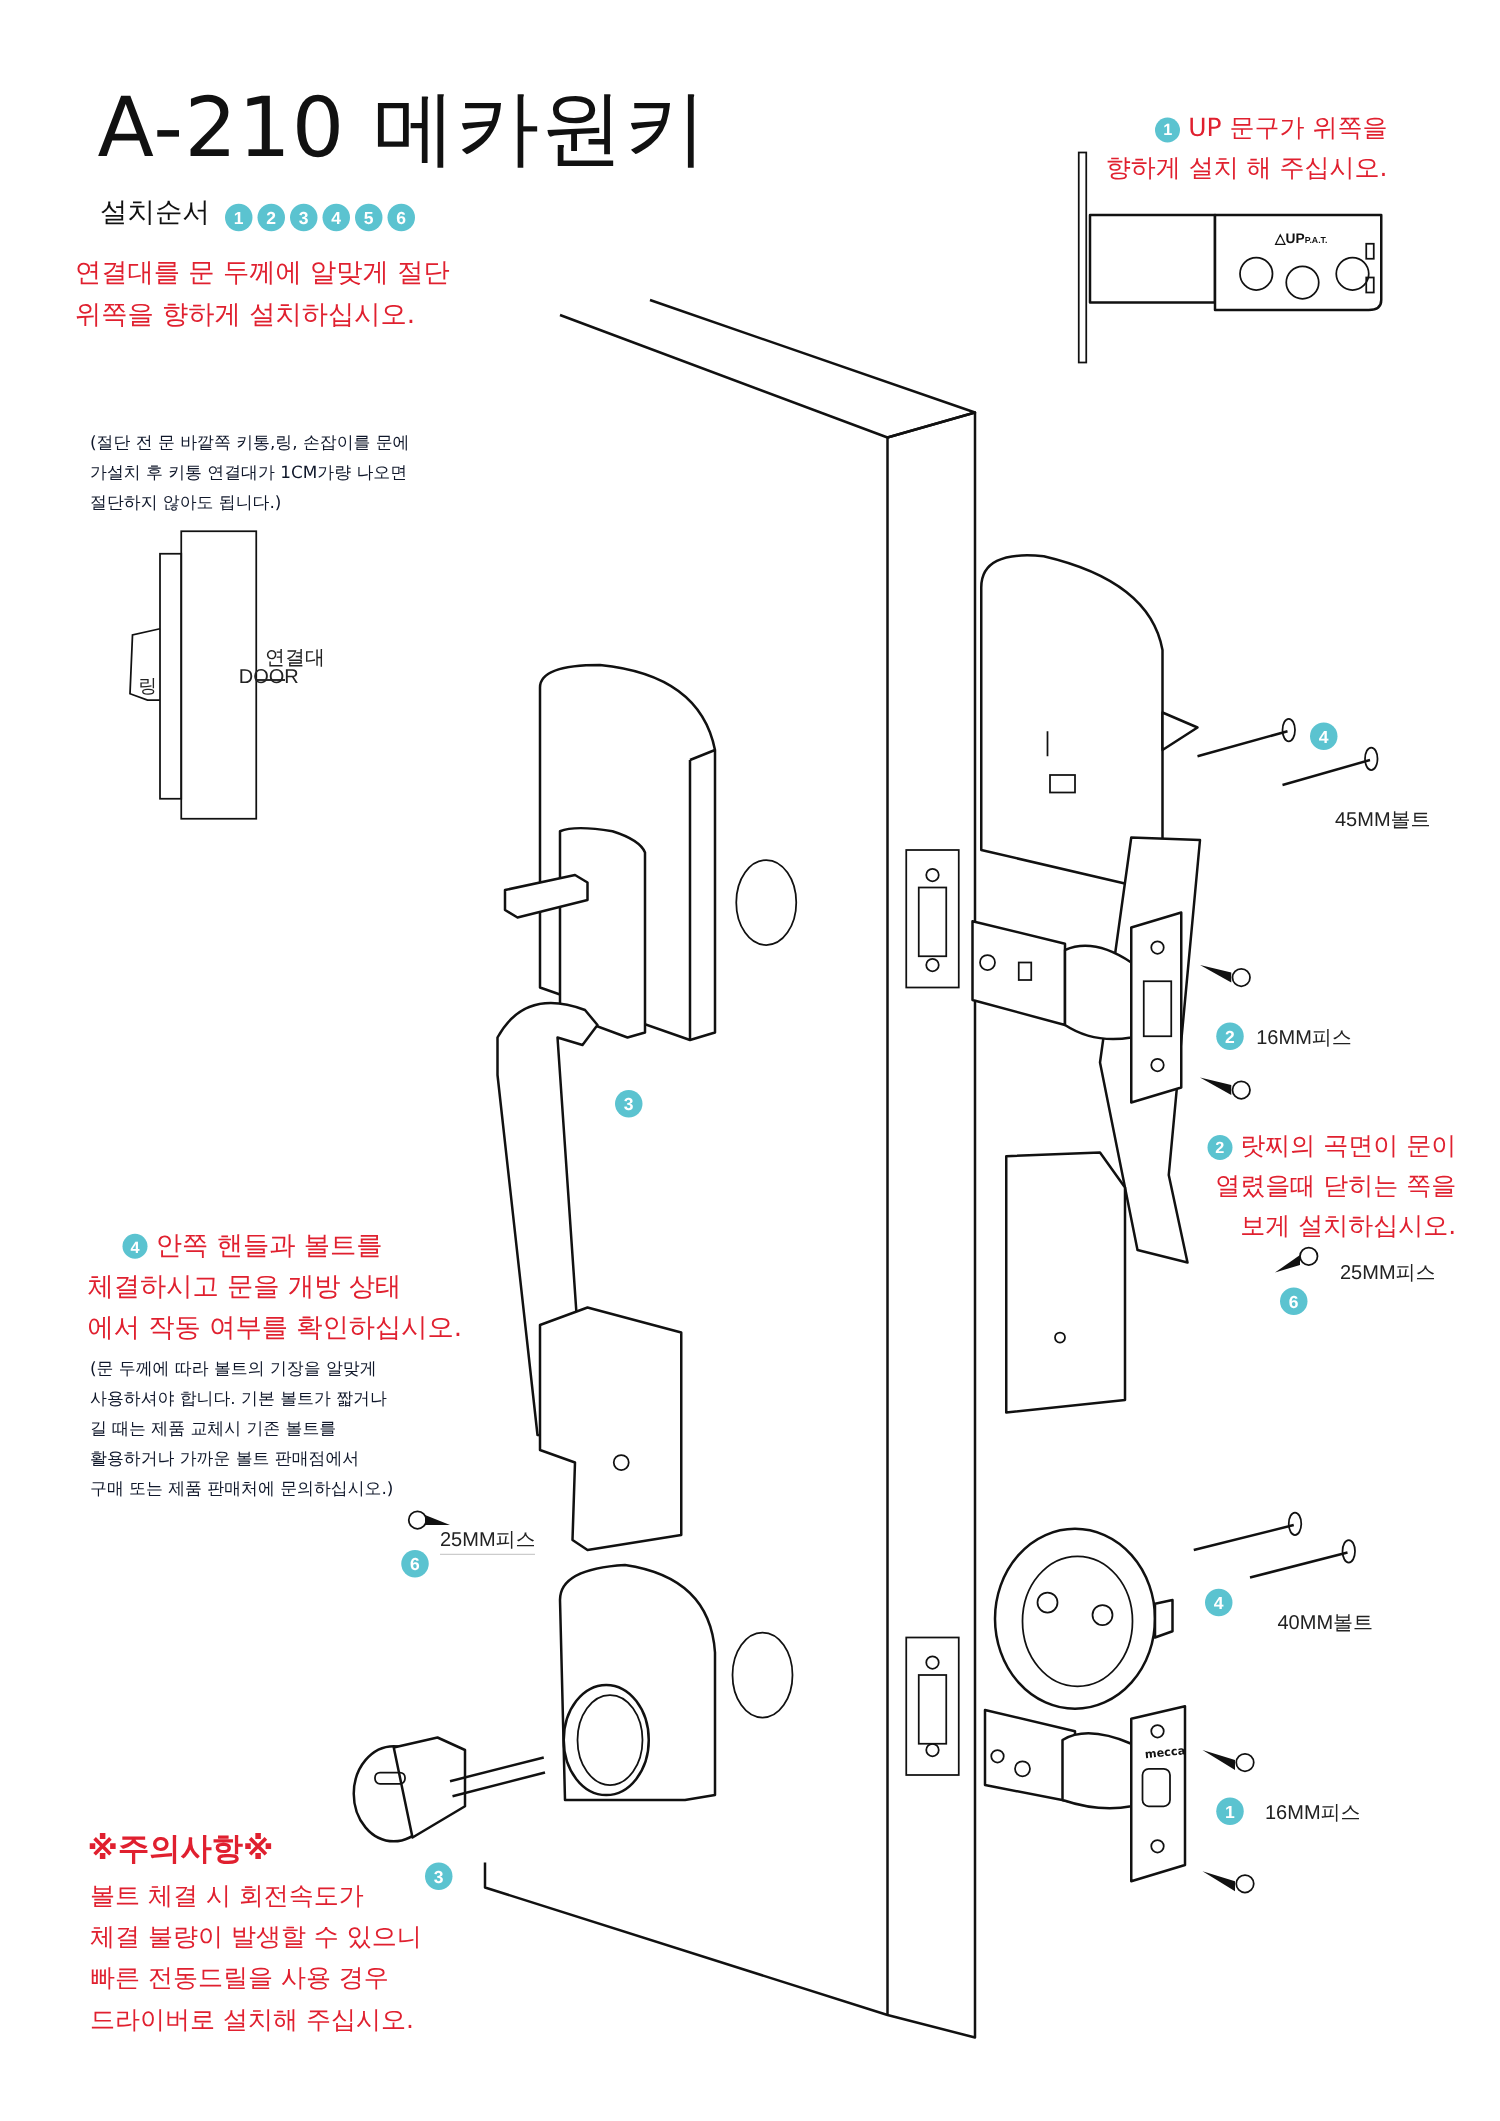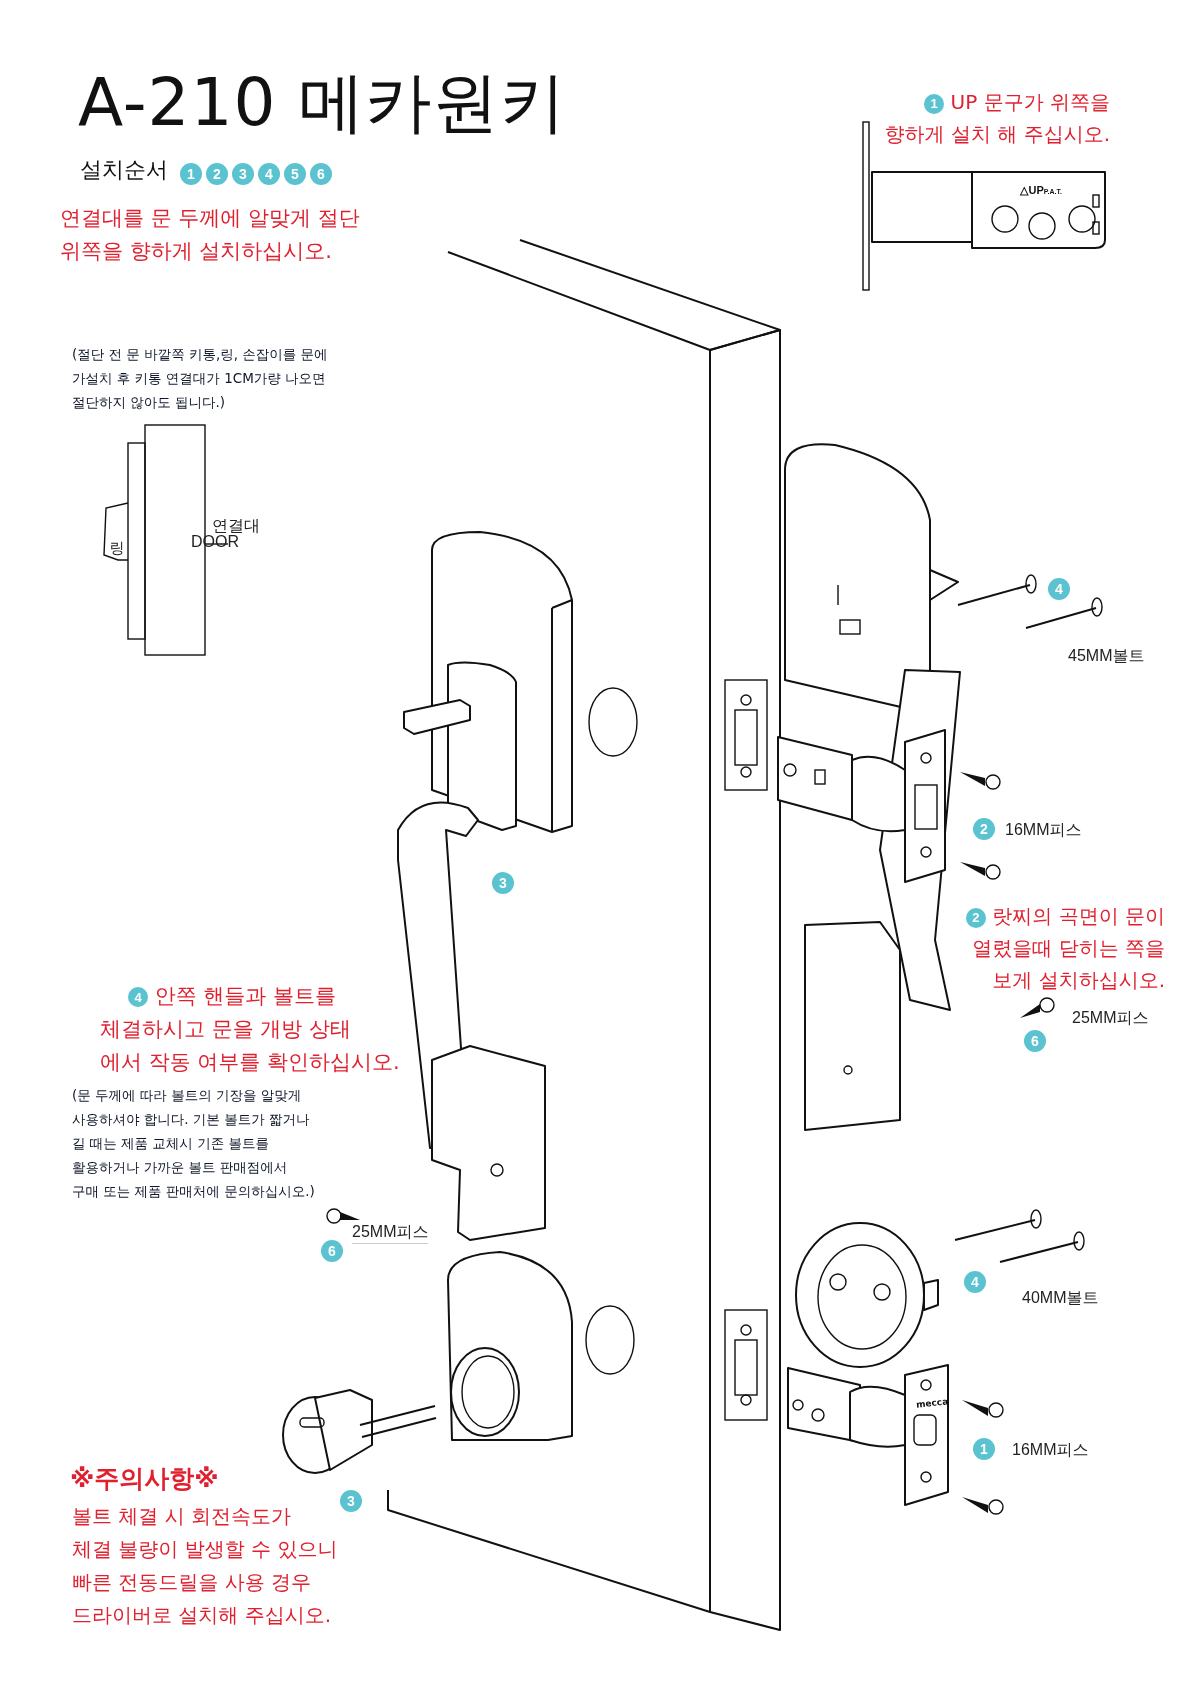--- a/index.html
+++ b/index.html
@@ -200,21 +200,21 @@
   <div><span class="badge sm">2</span> <span>랏찌의 곡면이 문이</span></div>
   <div>열렸을때 닫히는 쪽을</div>
   <div>보게 설치하십시오.</div>
 </div>
 
 <div class="abs lbl" style="left:1072px; top:1008px;">25MM피스</div>
 <span class="abs badge" style="left:1024px; top:1030px;">6</span>
 
 <span class="abs badge" style="left:492px; top:872px;">3</span>
 
-<div class="abs red note-red" style="left:70px; top:980px; width:320px;margin-left:30px;">
+<div class="abs red note-red" style="left:70px; top:980px; width:320px;">
   <div style="padding-left:28px;"><span class="badge sm">4</span> <span>안쪽 핸들과 볼트를</span></div>
   <div>체결하시고 문을 개방 상태</div>
   <div>에서 작동 여부를 확인하십시오.</div>
 </div>
 <div class="abs note-black" style="left:72px; top:1083px; width:320px;">
   <div>(문 두께에 따라 볼트의 기장을 알맞게</div>
   <div>사용하셔야 합니다. 기본 볼트가 짧거나</div>
   <div>길 때는 제품 교체시 기존 볼트를</div>
   <div>활용하거나 가까운 볼트 판매점에서</div>
   <div>구매 또는 제품 판매처에 문의하십시오.)</div>

